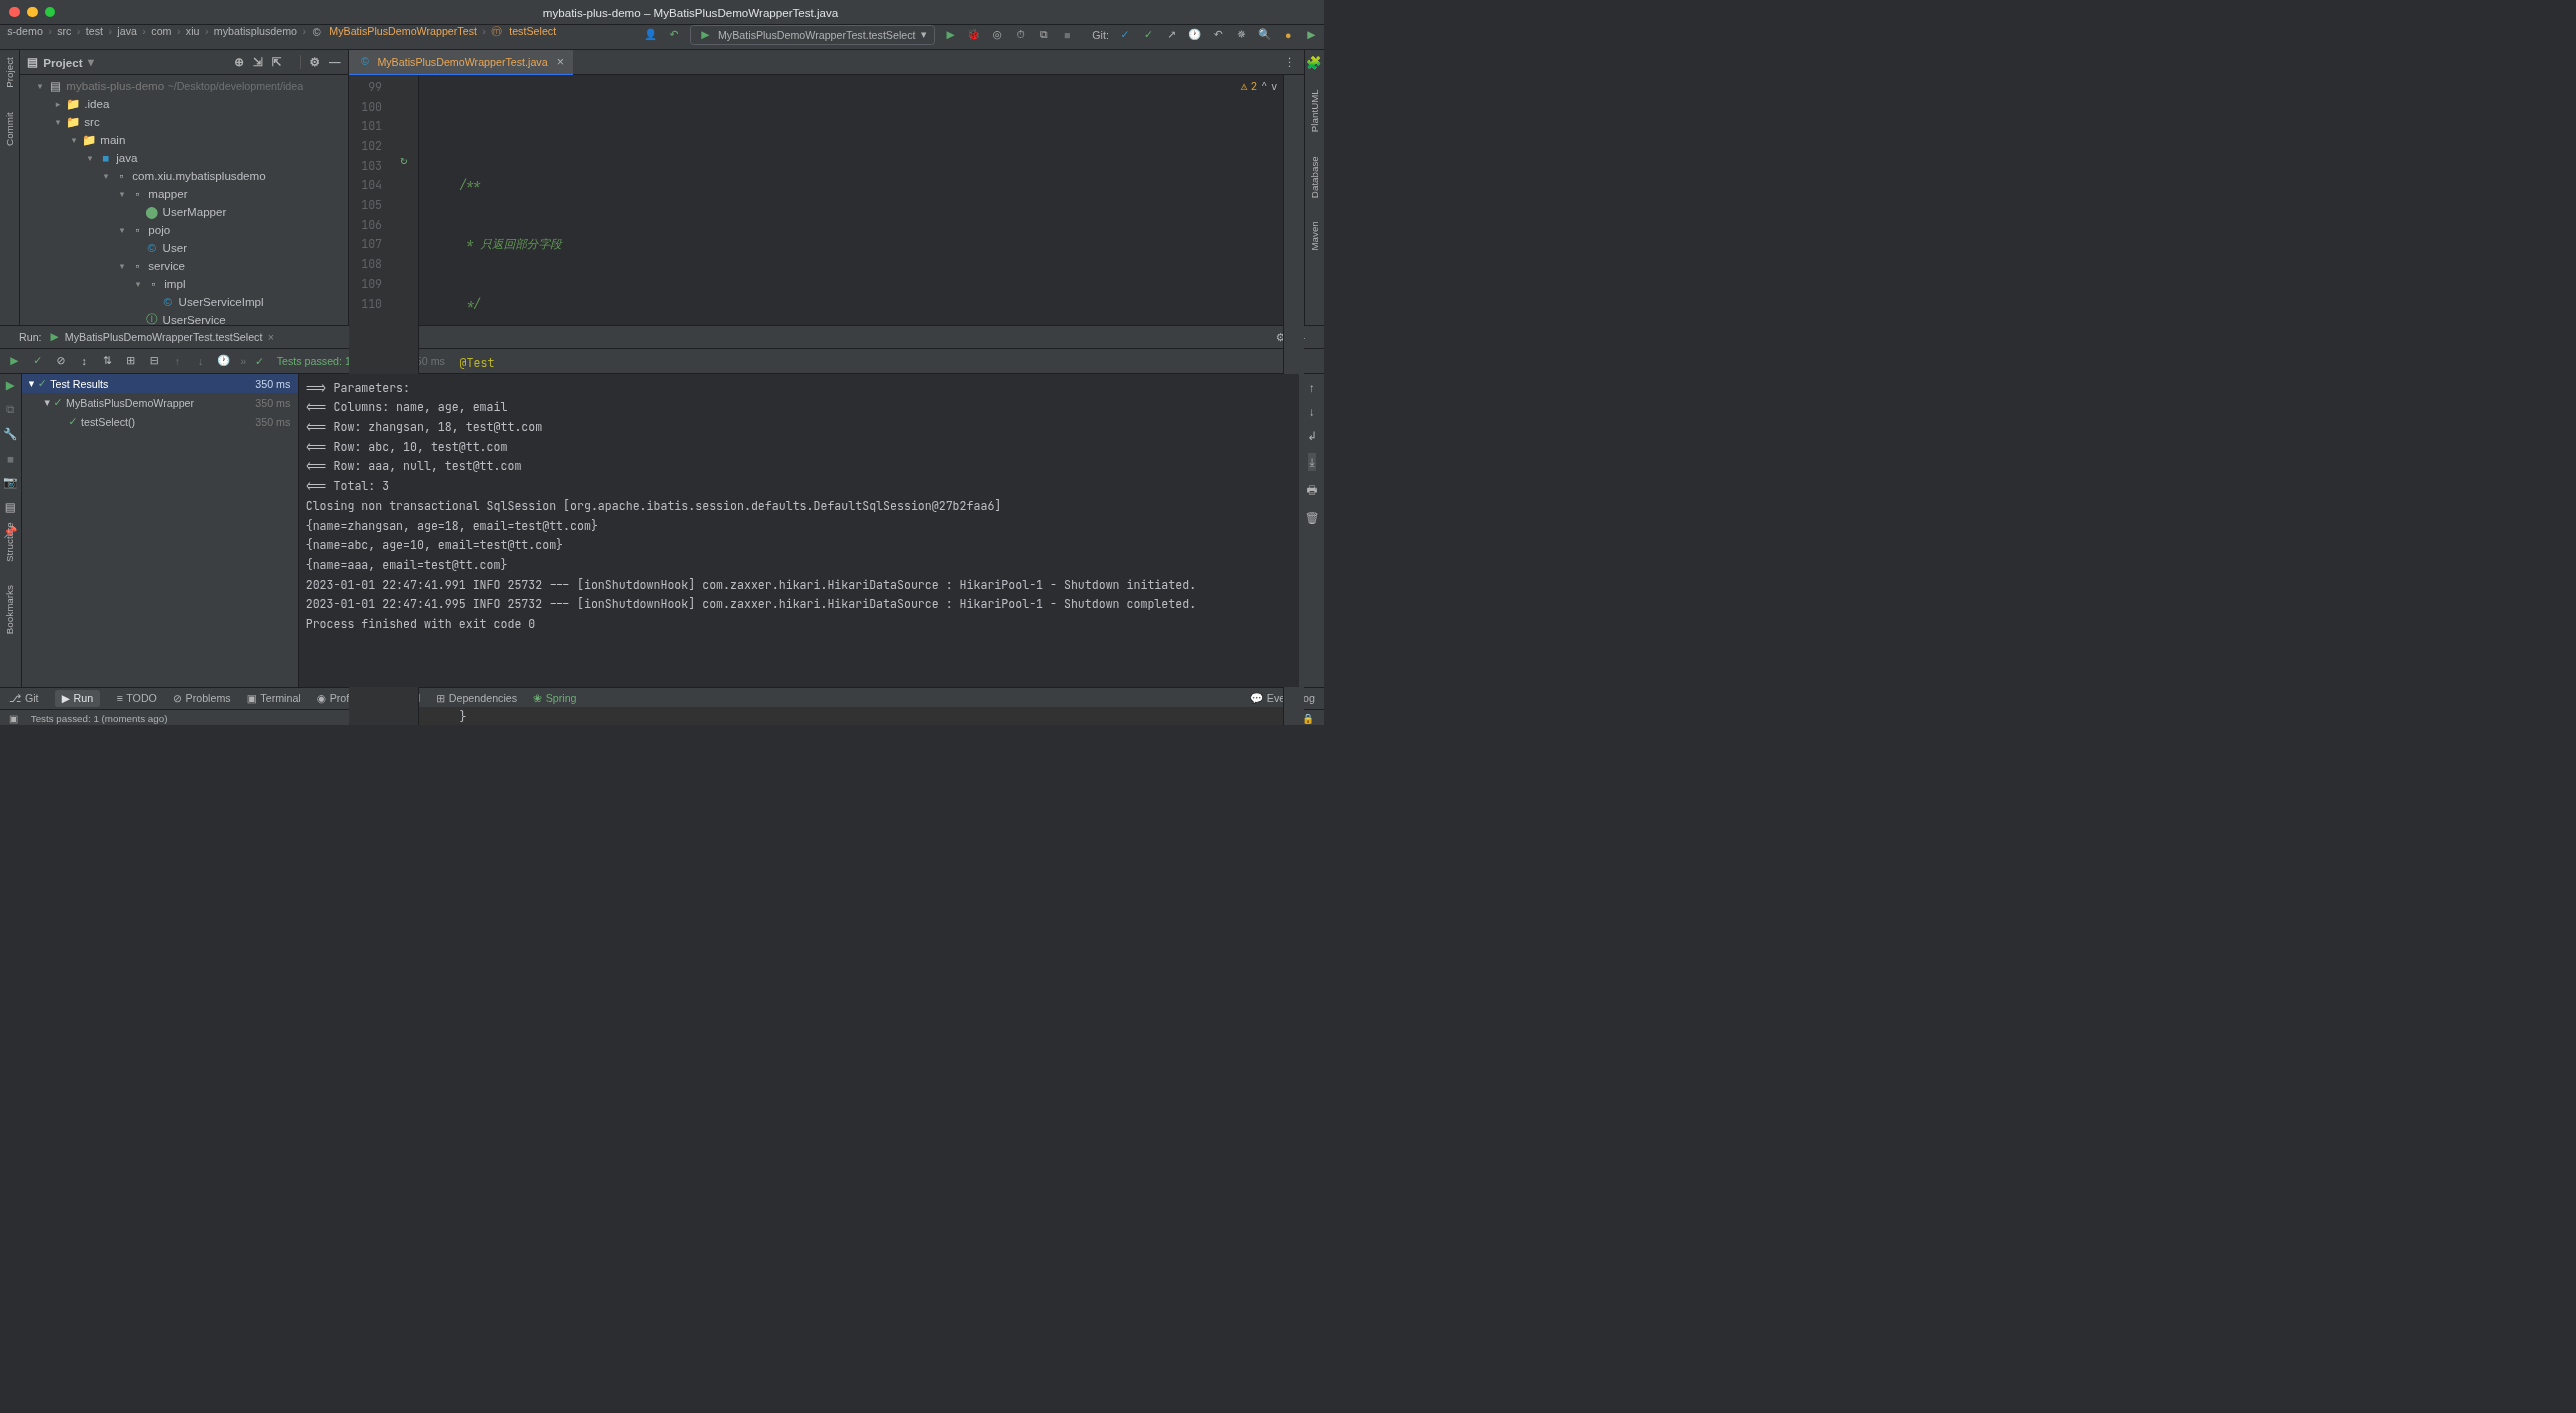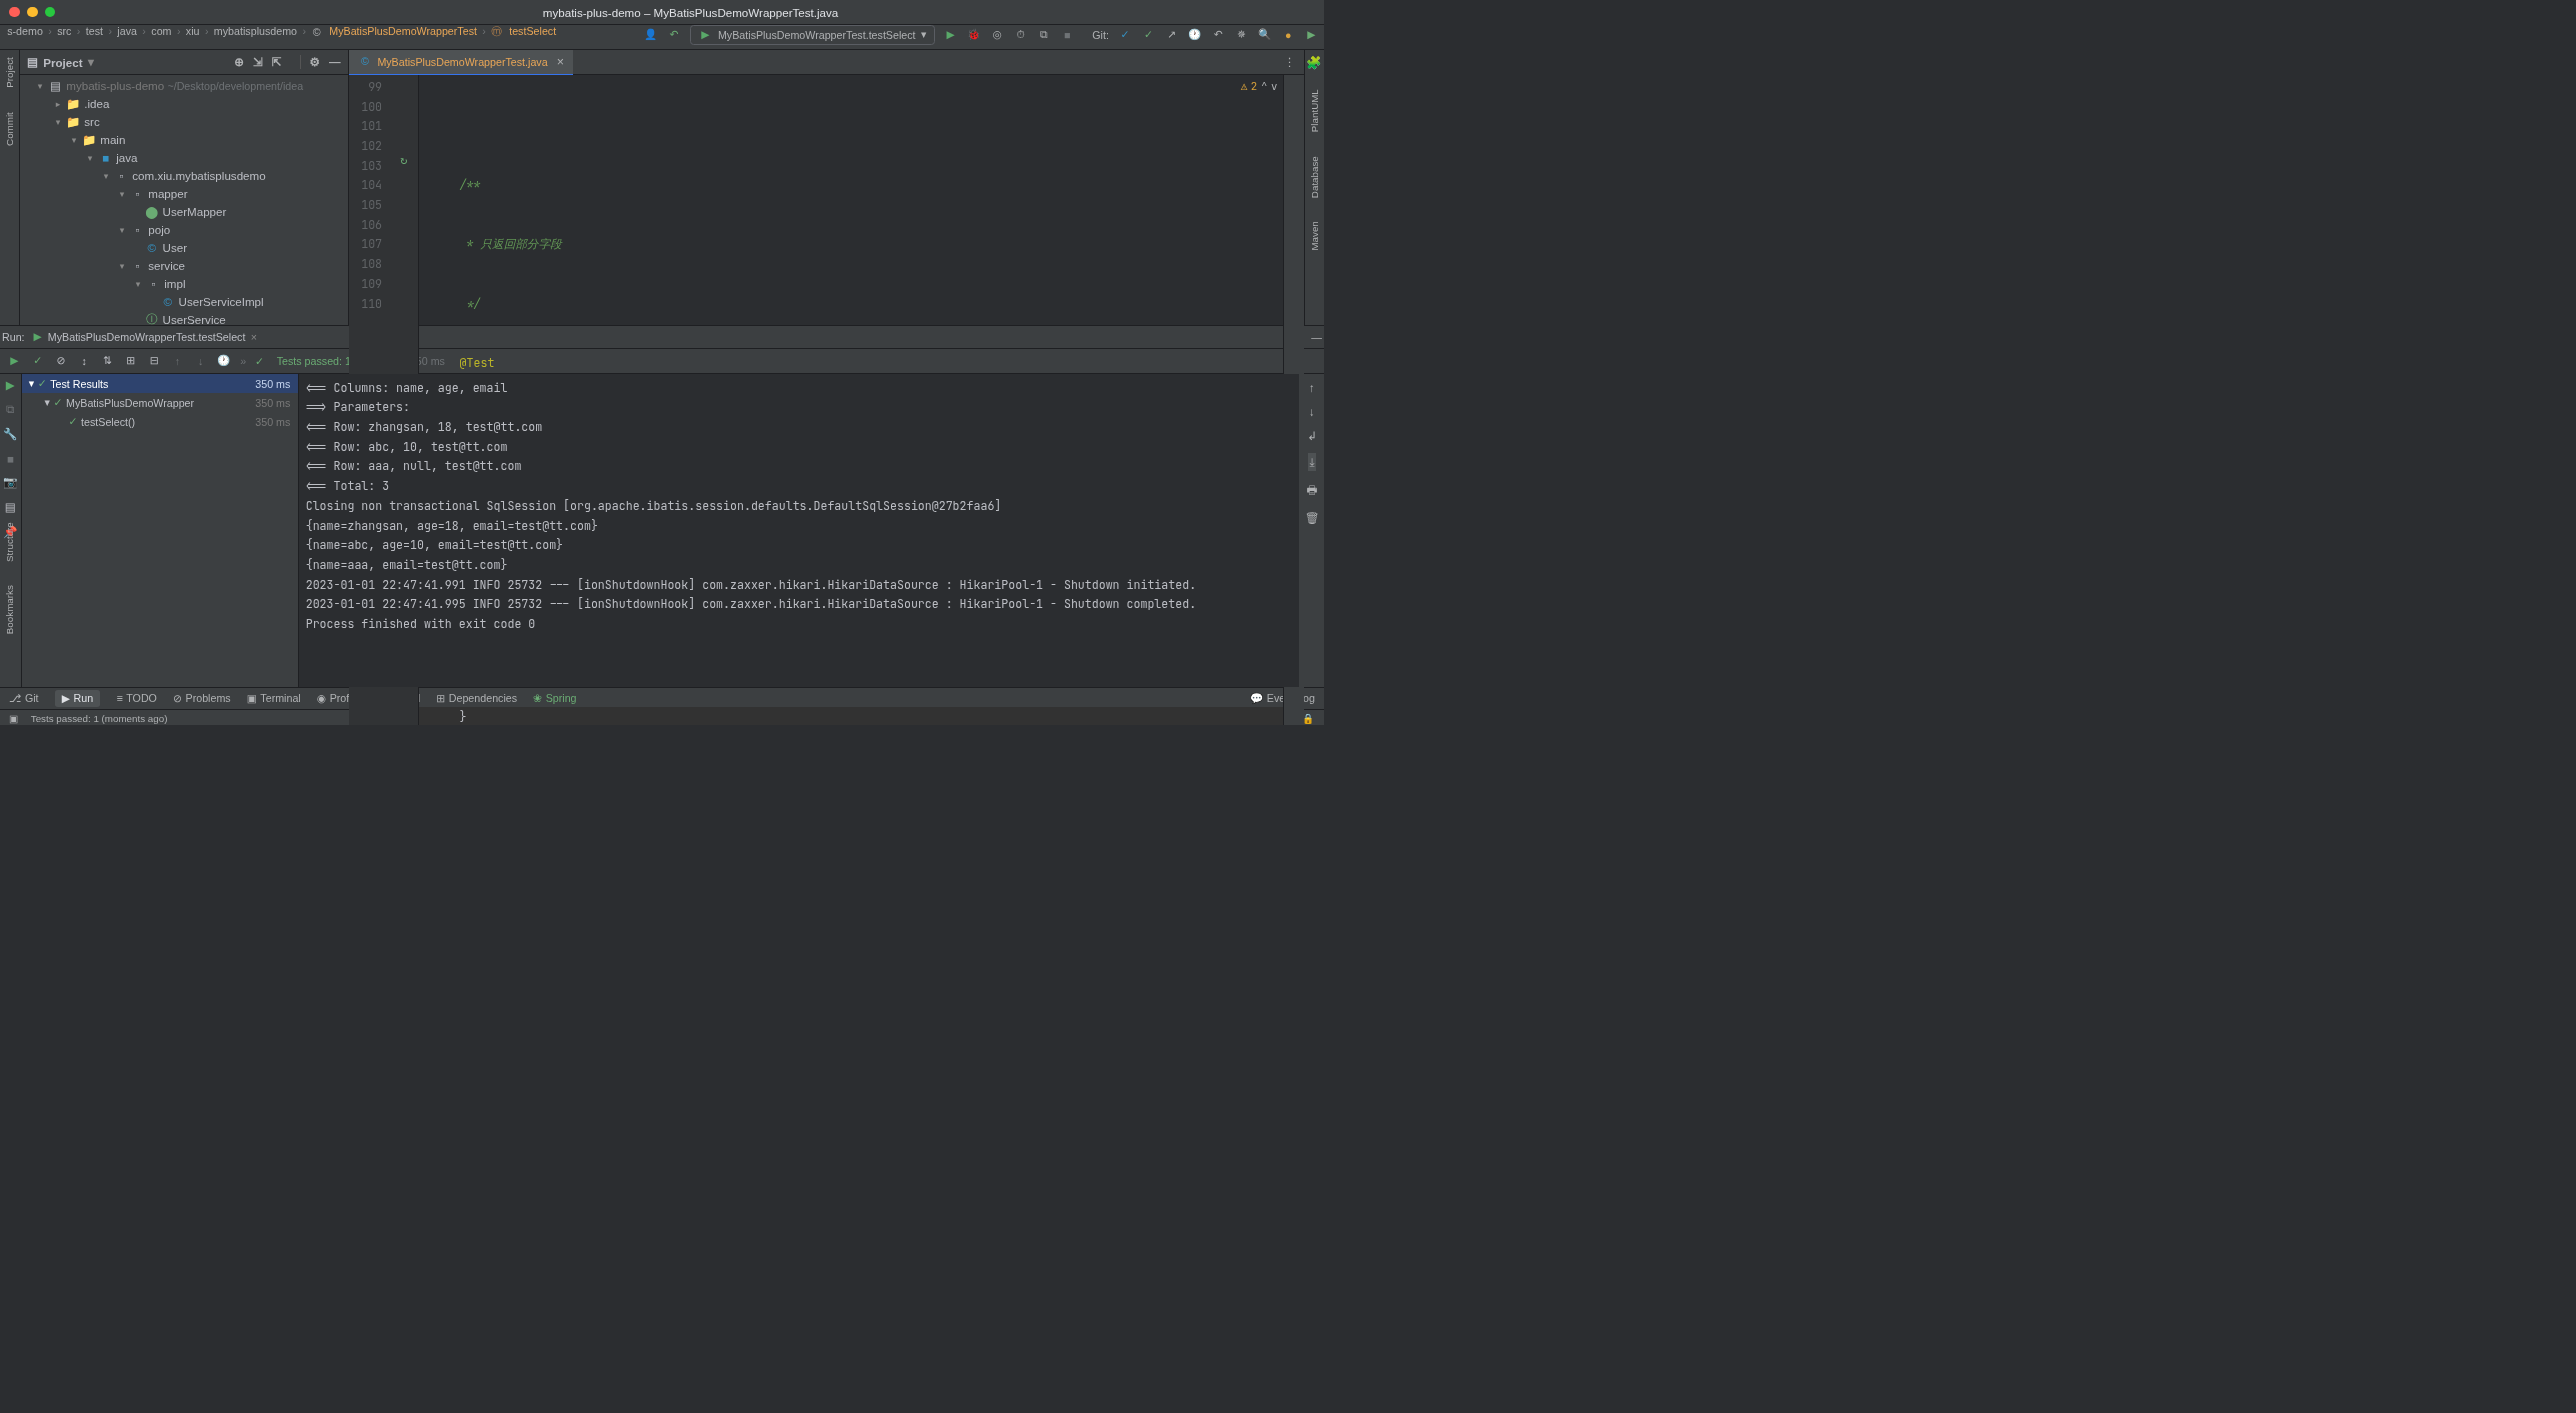--- a/index.html
+++ b/index.html
@@ -103,21 +103,21 @@
 .red-box { border: 1.8px solid #db3b3b; padding: 0 1.8px; }
 .code-right-gutter { width: 21.5px; background: #3c3f41; border-left: 0.9px solid #1e1f22; }
 .warn-badge { position: absolute; top: 3.6px; right: 27px; color: #d8a13b; font-size: 10.7px; display: flex; gap: 3.6px; align-items: center; }
 
 .code-breadcrumb { height: 19.7px; background: #313335; border-top: 0.9px solid #1e1f22; font-size: 10.7px; color: #afb1b3; padding-left: 89px; display: flex; align-items: center; gap: 5.4px; }
 
 .right-gutter { width: 19.7px; background: #3c3f41; border-left: 0.9px solid #1e1f22; display: flex; flex-direction: column; align-items: center; padding-top: 5.4px; gap: 16px; }
 
 .run-panel { height: 362px; display: flex; flex-direction: column; border-top: 0.9px solid #1e1f22; }
 .run-header {
-  height: 23px; background: #3c3f41; display: flex; align-items: center; padding: 0 2px; font-size: 10.7px;
+  height: 23px; background: #3c3f41; display: flex; align-items: center; padding: 0 19px; font-size: 10.7px;
   border-bottom: 0.9px solid #1e1f22;
 }
 .run-header-right { margin-left: auto; display: flex; gap: 9px; color: #afb1b3; }
 .run-toolbar {
   height: 25px; background: #3c3f41; display: flex; align-items: center; padding: 0 7.2px; gap: 9px;
   border-bottom: 0.9px solid #1e1f22; font-size: 10.7px;
 }
 .pass-msg { color: #6aab73; }
 .dim { color: #6e7275; }
 
@@ -417,22 +417,22 @@
         <span>MyBatisPlusDemoWrapper</span>
           <span class="test-time">350 ms</span>
       </div>
       <div class="test-row" style="padding-left:47px">
         <span class="chk-green">✓</span>
         <span>testSelect()</span>
           <span class="test-time">350 ms</span>
       </div>
     </div>
     <div class="console">
+<div>==&gt; Parameters: </div>
 <div>&lt;==    Columns: name, age, email</div>
-<div>==&gt; Parameters: </div>
 <div>&lt;==        Row: zhangsan, 18, test@tt.com</div>
 <div>&lt;==        Row: abc, 10, test@tt.com</div>
 <div>&lt;==        Row: aaa, null, test@tt.com</div>
 <div>&lt;==      Total: 3</div>
 <div>Closing non transactional SqlSession [org.apache.ibatis.session.defaults.DefaultSqlSession@27b2faa6]</div>
 <div>{name=zhangsan, age=18, email=test@tt.com}</div>
 <div>{name=abc, age=10, email=test@tt.com}</div>
 <div>{name=aaa, email=test@tt.com}</div>
 <div>2023-01-01 22:47:41.991  INFO 25732 --- [ionShutdownHook] com.zaxxer.hikari.HikariDataSource       : HikariPool-1 - Shutdown initiated.</div>
 <div>2023-01-01 22:47:41.995  INFO 25732 --- [ionShutdownHook] com.zaxxer.hikari.HikariDataSource       : HikariPool-1 - Shutdown completed.</div>

